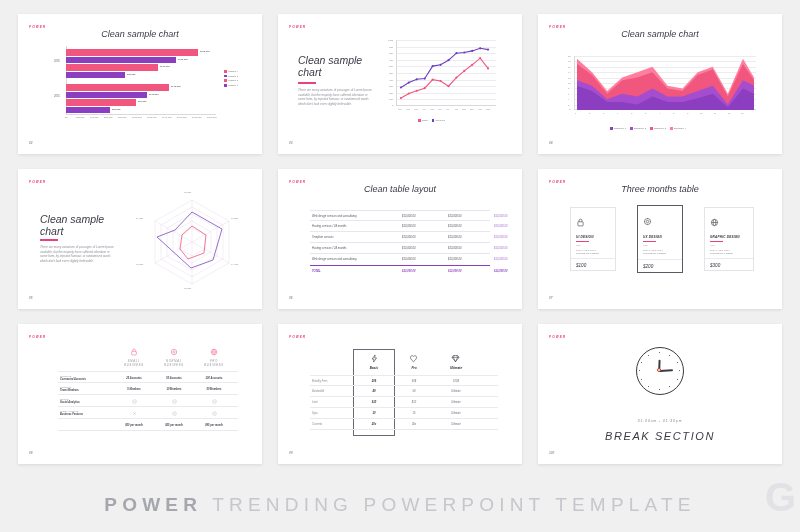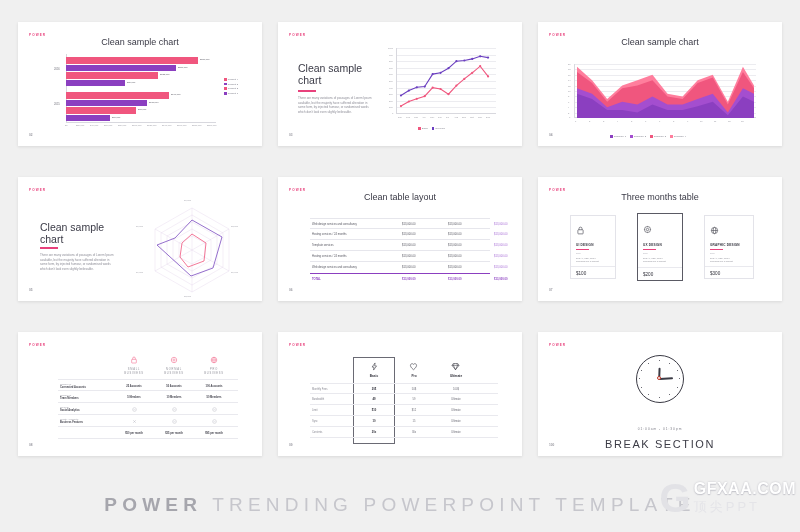--- a/index.html
+++ b/index.html
@@ -14,24 +14,25 @@
     display:grid;
     grid-template-columns:repeat(3, 260px);
     grid-template-rows:repeat(3, 155px);
     column-gap:0px; row-gap:0px;
     justify-content:center; align-content:center;
     padding:14px 10px;
   }
   .slide {
     position:relative;
     background:#ffffff;
-    width:244px; height:124px;
+    width:244px; height:140px;
     margin:auto;
     box-shadow:0 1px 3px rgba(0,0,0,.10);
     overflow:hidden;
+    font-style:italic;
   }
   .logo {
     position:absolute; left:11px; top:11px;
     font-size:3.1px; letter-spacing:1.1px; font-weight:700;
     color:#e8417c;
   }
   .pg {
     position:absolute; left:11px; bottom:9px;
     font-size:3.2px; color:#9a9aa2; font-weight:700;
   }
@@ -633,18 +634,14 @@
     <div class="breaktitle" style="top:78px;">BREAK SECTION</div>
     <div class="breaktime" style="top:95px;">01:00am - 01:30pm</div>
   </div>
 
 </div>
 
 <div class="footer">
   <div class="ftext"><b>POWER</b><span> TRENDING POWERPOINT TEMPLATE</span></div>
   <div class="wm">
     <div class="wmg">G</div>
-    <div class="wmt">
-      <div class="wm1">GFXAA.COM</div>
-      <div class="wm2">顶尖PPT</div>
-    </div>
   </div>
 </div>
 
 </body></html>

